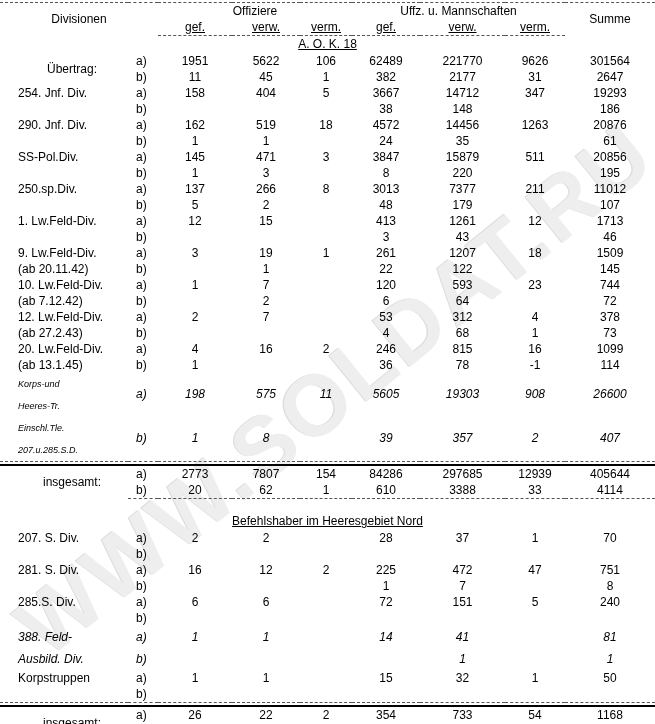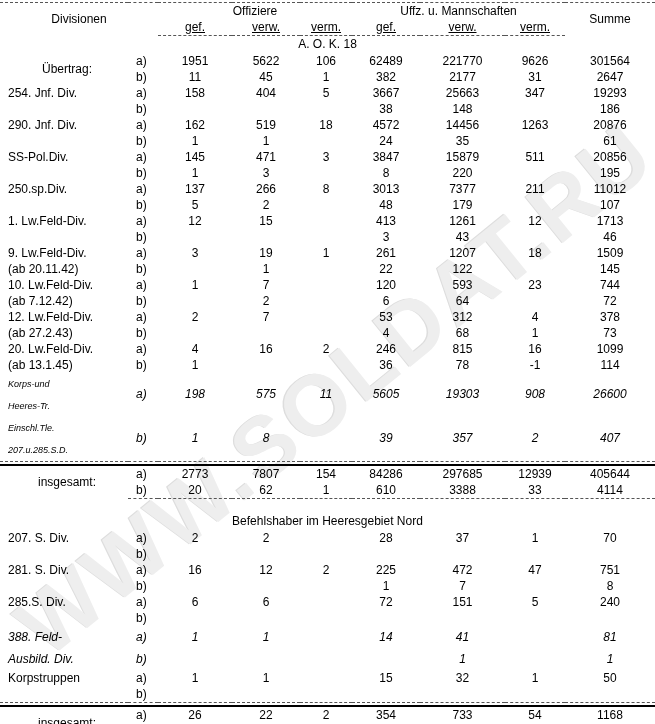--- a/index.html
+++ b/index.html
@@ -21,30 +21,30 @@
     border-top:1px dashed #555;
   }
   td{
     padding:0 2px;height:16px;line-height:15px;
     overflow:hidden;white-space:nowrap;vertical-align:middle;
   }
   thead td{text-align:center;}
   thead tr.sub td{border-bottom:1px dashed #555;text-decoration:underline;}
   .num{text-align:center;}
   .ab{text-align:left;padding-left:8px;}
-  .lbl{padding-left:8px;}
+  .lbl{padding-left:18px;}
   .lbl.left{text-align:left;vertical-align:top;}
   .lbl.center{text-align:center;vertical-align:middle;}
   .lbl.small{font-size:9px;line-height:10.5px;vertical-align:middle;white-space:normal;}
   .lbl div{line-height:16px;}
   .lbl.small div{line-height:10.5px;}
   tr.tall td{height:22px;font-style:italic;}
   tr.tall .lbl div{line-height:22px;}
   tr.section-title td{text-align:center;height:17px;}
-  tr.section-title span{}
+  tr.section-title span{text-decoration:underline;}
   tr.sep td{height:2px;line-height:0;padding:0;border-top:1px dashed #555;border-bottom:2px solid #000;}
   tr.dash-after td{border-bottom:1px dashed #555;}
   tr.gap td{height:14px;}
 </style>
 </head>
 <body>
 
 <div class="watermark">WWW.SOLDAT.RU</div>
 
 <table>
@@ -104,21 +104,21 @@
       </tr>
       <tr class="row-a">
         <td class="lbl left" rowspan="2">
           <div>254. Jnf. Div.</div>
         </td>
         <td class="ab">a)</td>
         <td class="num">158</td>
         <td class="num">404</td>
         <td class="num">5</td>
         <td class="num">3667</td>
-        <td class="num">25663</td>
+        <td class="num">14712</td>
         <td class="num">347</td>
         <td class="num">19293</td>
       </tr>
       <tr class="row-b">
         <td class="ab">b)</td>
         <td class="num"></td>
         <td class="num"></td>
         <td class="num"></td>
         <td class="num">38</td>
         <td class="num">148</td>

